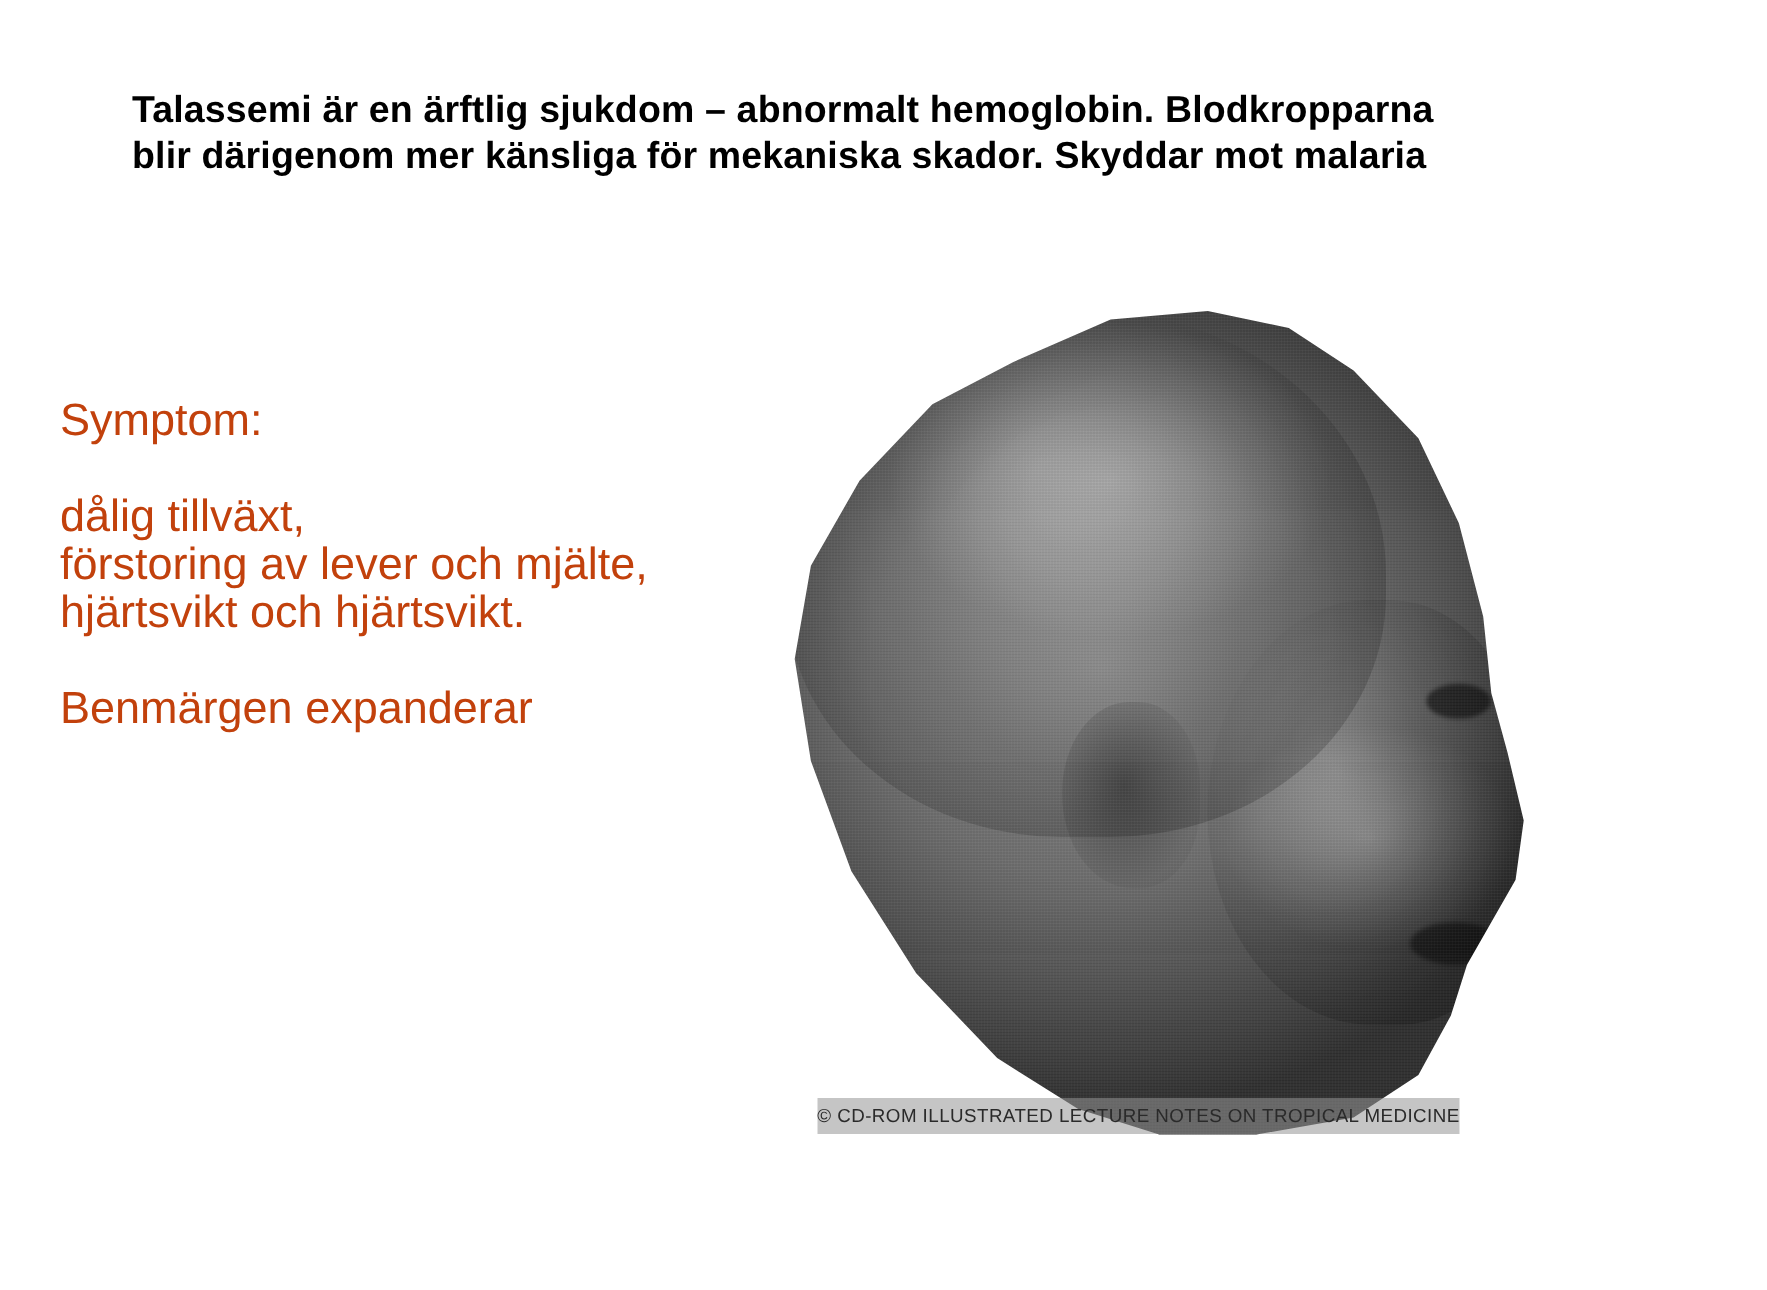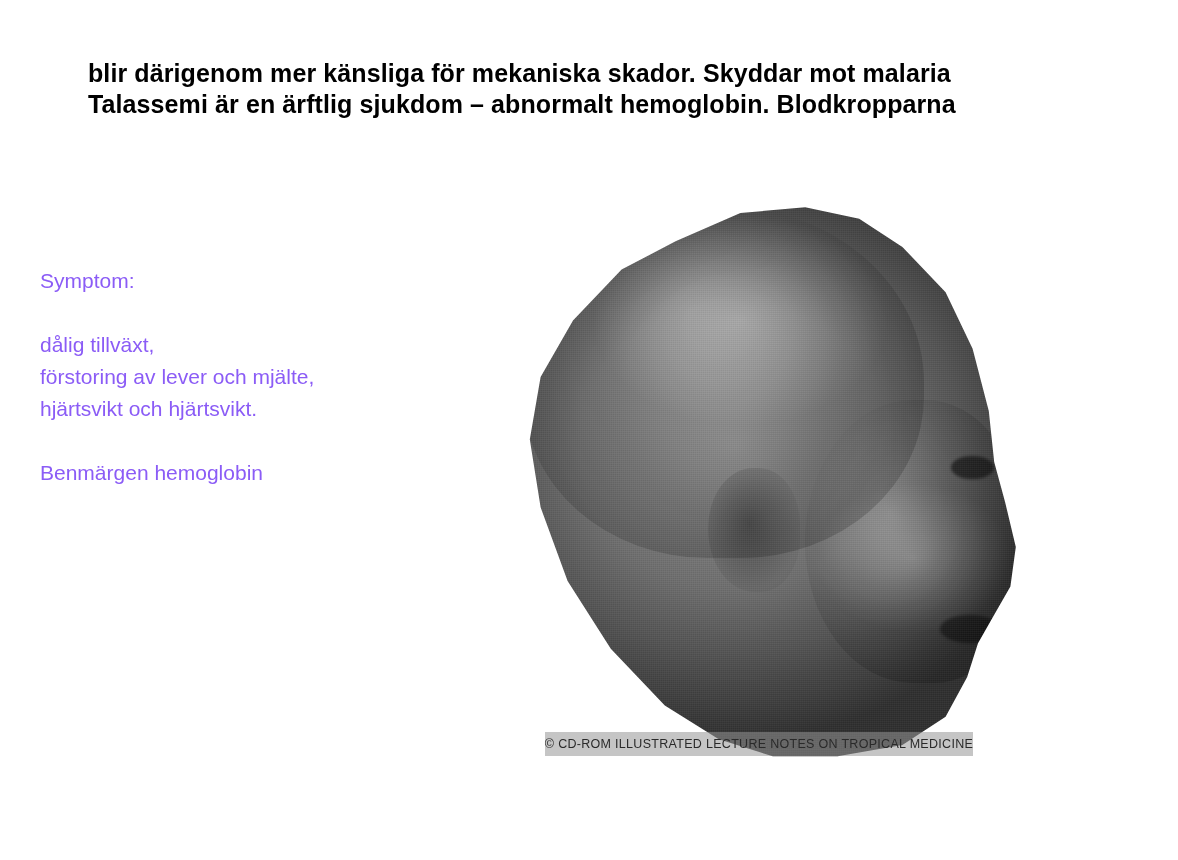--- a/index.html
+++ b/index.html
@@ -39,23 +39,23 @@
   }
 
   
   .body-block {
     position: absolute;
     left: 40px;
     top: 265px;
     width: 440px;
   }
   .body-line {
-    font-size: 21px;
+    font-size: 30px;
     line-height: 32px;
-    color: #8b5cf6;
+    color: #c2410c;
     white-space: nowrap;
   }
   .body-line.spacer {
     height: 32px;
   }
 
   
   .photo {
     position: absolute;
     left: 492px;
@@ -161,32 +161,32 @@
     color: #2a2a2a;
     white-space: nowrap;
   }
 </style>
 </head>
 <body>
 
 <div class="slide">
 
   <div class="title-block">
+    <div class="title-line">Talassemi är en ärftlig sjukdom – abnormalt hemoglobin. Blodkropparna</div>
     <div class="title-line">blir därigenom mer känsliga för mekaniska skador. Skyddar mot malaria</div>
-    <div class="title-line">Talassemi är en ärftlig sjukdom – abnormalt hemoglobin. Blodkropparna</div>
   </div>
 
   <div class="body-block">
     <div class="body-line">Symptom:</div>
     <div class="body-line spacer"></div>
     <div class="body-line">dålig tillväxt,</div>
     <div class="body-line">förstoring av lever och mjälte,</div>
     <div class="body-line">hjärtsvikt och hjärtsvikt.</div>
     <div class="body-line spacer"></div>
-    <div class="body-line">Benmärgen hemoglobin</div>
+    <div class="body-line">Benmärgen expanderar</div>
   </div>
 
   <div class="photo">
     <div class="photo-inner">
       <div class="shade-skull"></div>
       <div class="shade-face"></div>
       <div class="ear"></div>
       <div class="eye"></div>
       <div class="mouth"></div>
       <div class="grain"></div>

